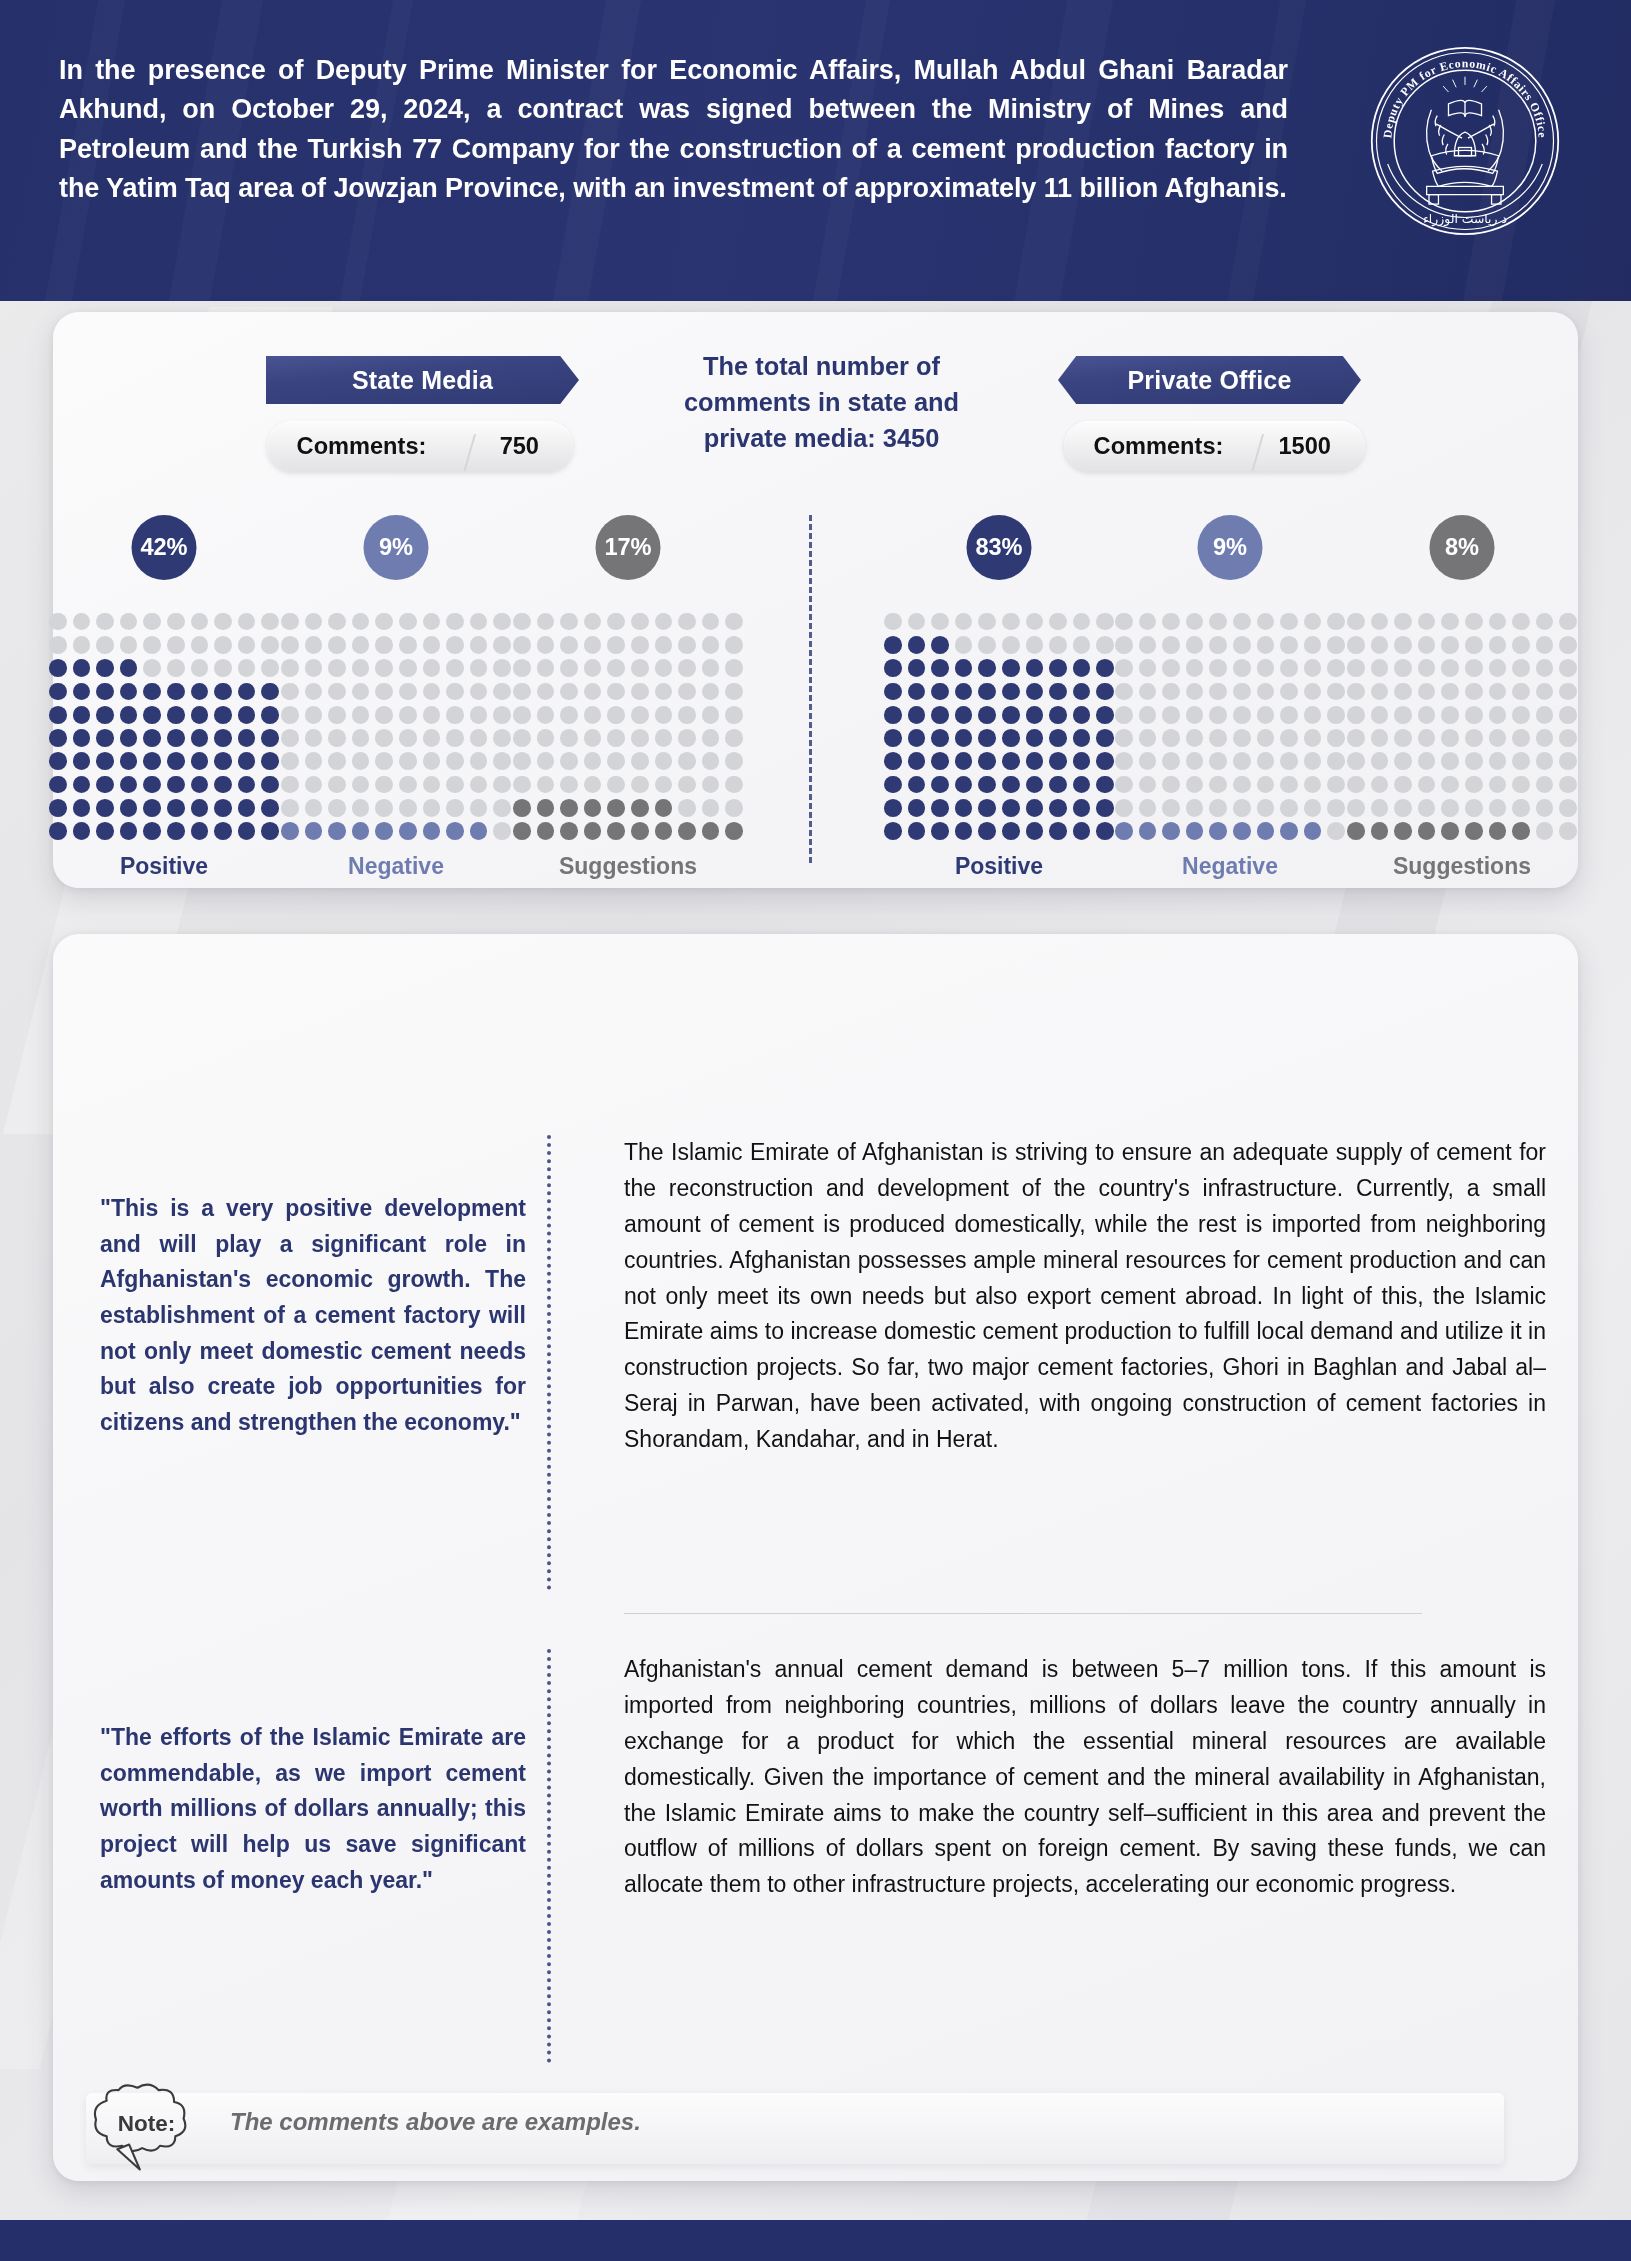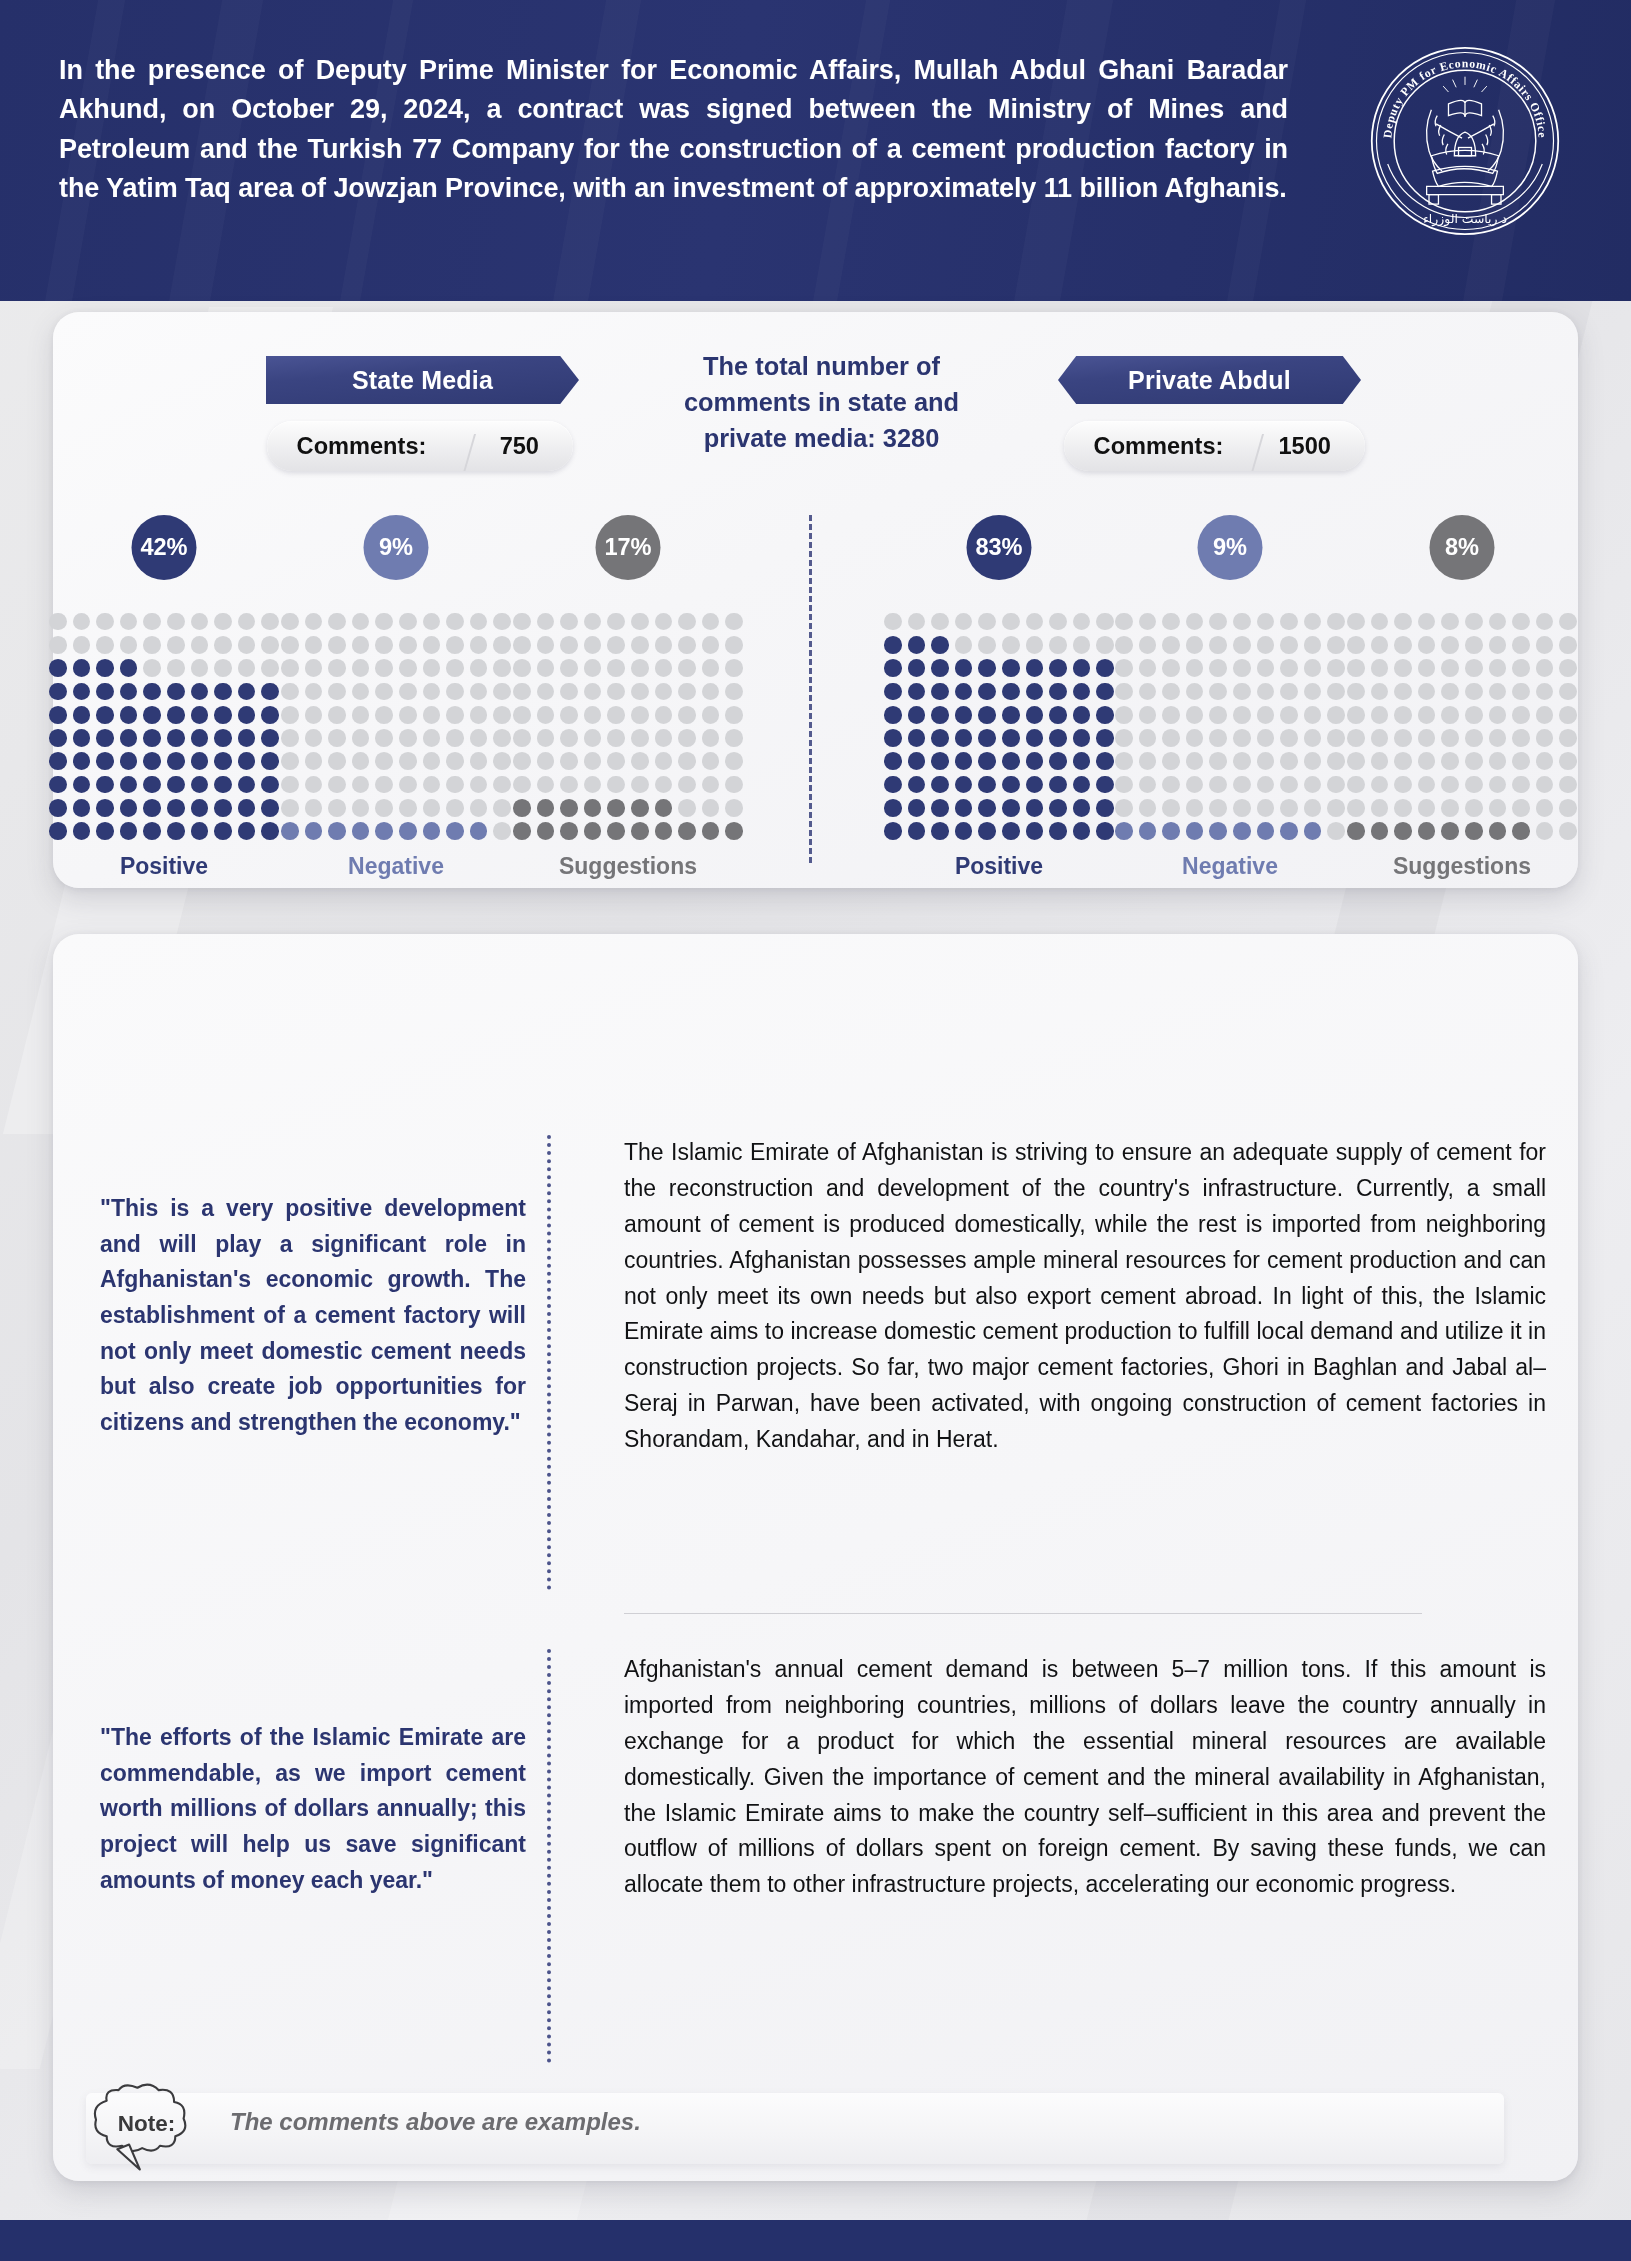--- a/index.html
+++ b/index.html
@@ -197,24 +197,24 @@
   <div class="media-badge badge-state">
     <span>State Media</span>
   </div>
 
   <div class="comment-pill pill-state">
     <span class="cp-label">Comments:</span>
     <span class="cp-sep"></span>
     <span class="cp-value">750</span>
   </div>
 
-  <div id="total-note">The total number of comments in state and private media: 3280</div>
+  <div id="total-note">The total number of comments in state and private media: 3450</div>
 
   <div class="media-badge badge-private">
-    <span>Private Abdul</span>
+    <span>Private Office</span>
   </div>
 
   <div class="comment-pill pill-private">
     <span class="cp-label">Comments:</span>
     <span class="cp-sep"></span>
     <span class="cp-value">1500</span>
   </div>
 
   <div id="divider"></div>
 

